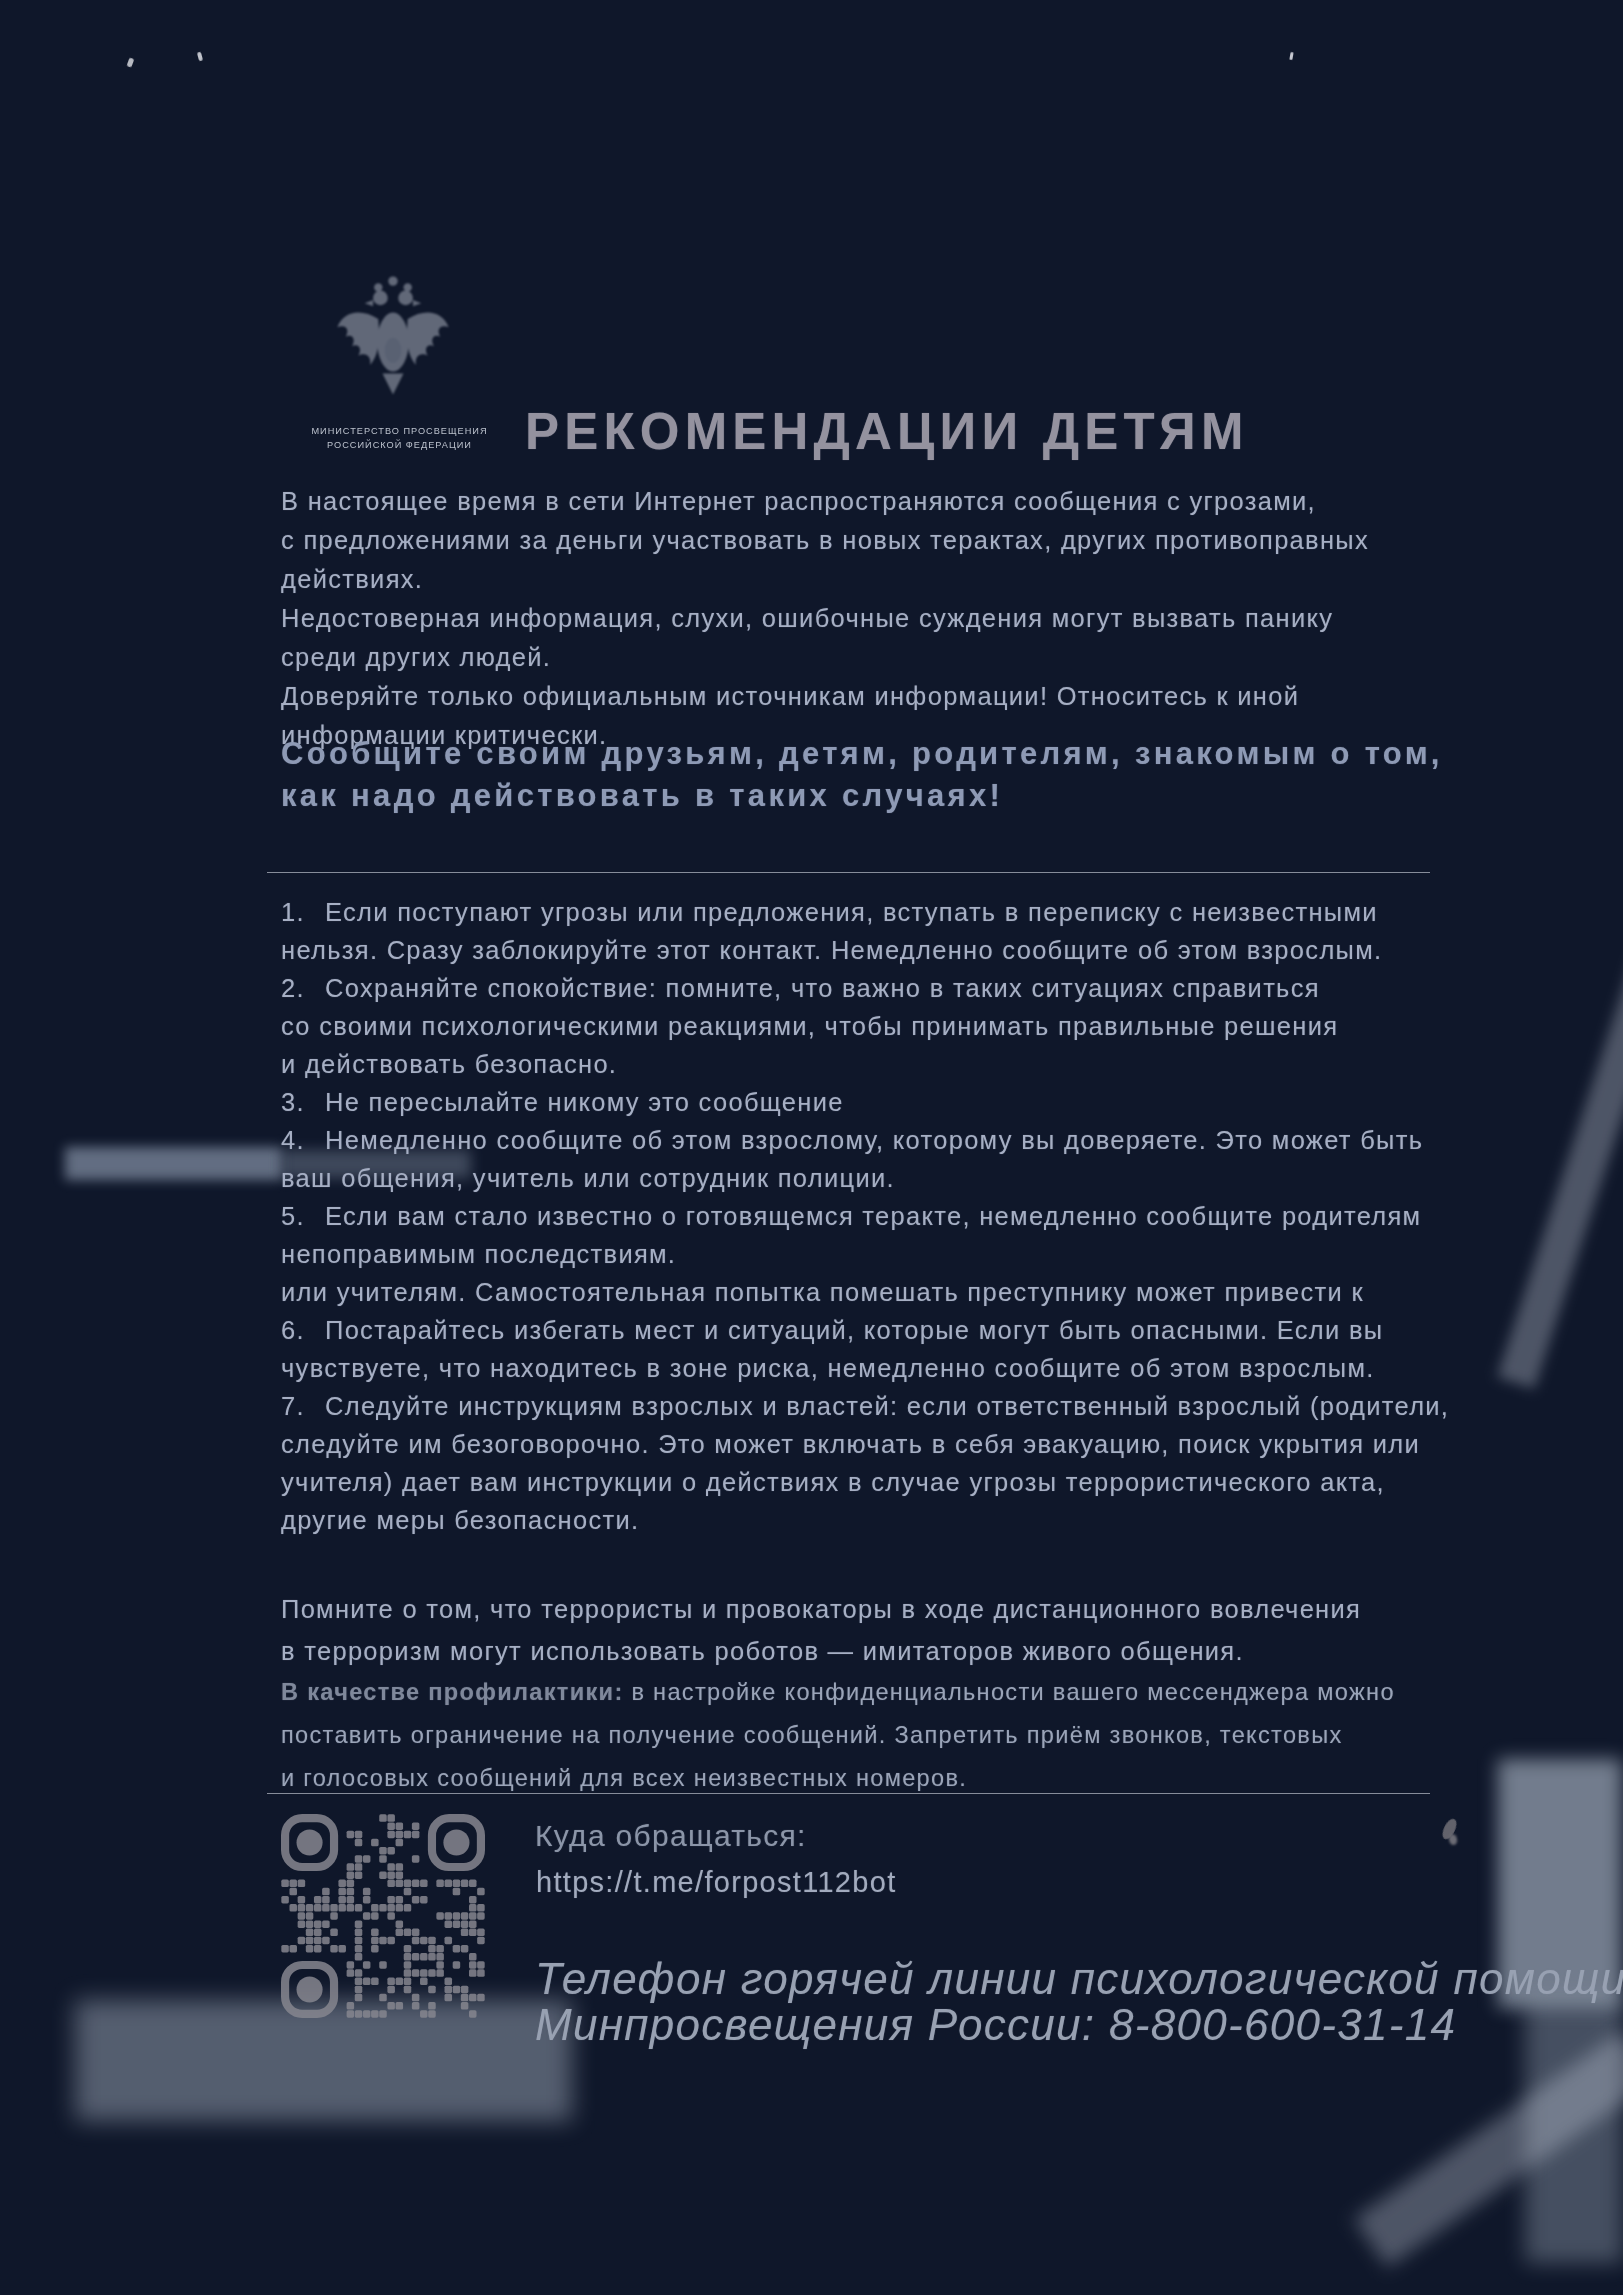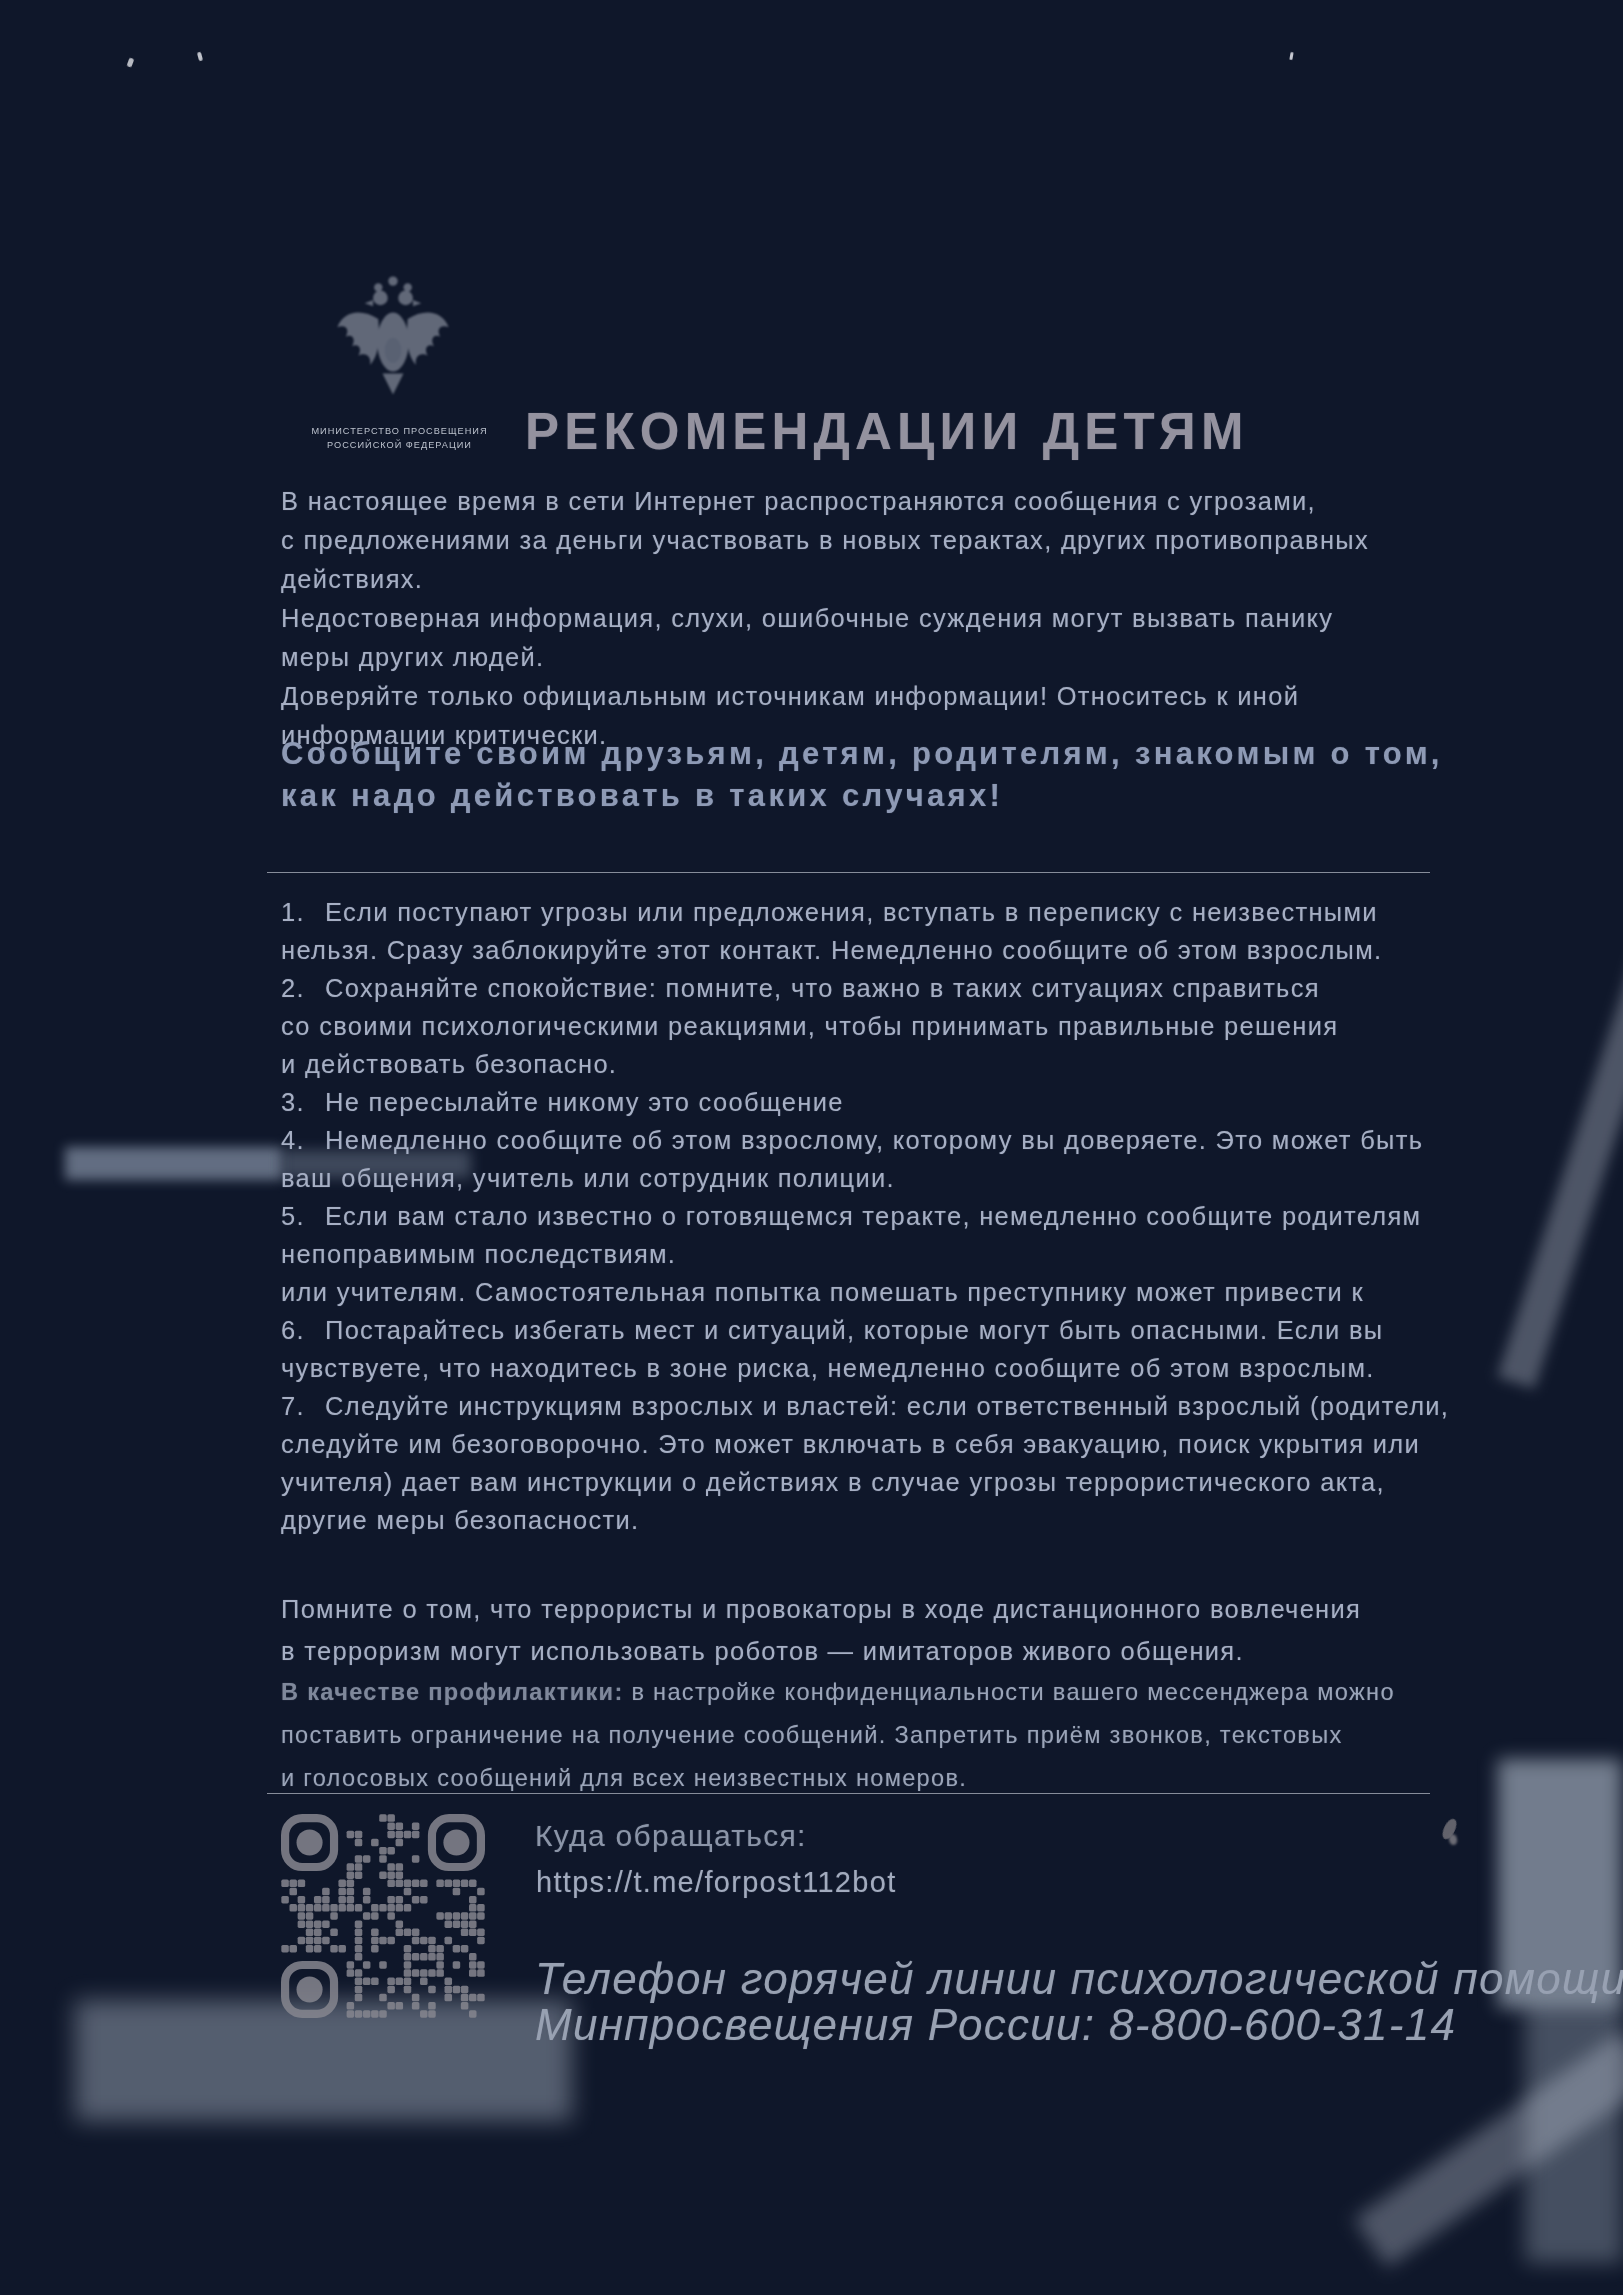--- a/index.html
+++ b/index.html
@@ -100,21 +100,21 @@
     <div>РОССИЙСКОЙ ФЕДЕРАЦИИ</div>
   </div>
 
   <div class="abs title">РЕКОМЕНДАЦИИ ДЕТЯМ</div>
 
   <div class="abs body-text soft intro">
     <div class="line">В настоящее время в сети Интернет распространяются сообщения с угрозами,</div>
     <div class="line">с предложениями за деньги участвовать в новых терактах, других противоправных</div>
     <div class="line">действиях.</div>
     <div class="line">Недостоверная информация, слухи, ошибочные суждения могут вызвать панику</div>
-    <div class="line">меры других людей.</div>
+    <div class="line">среди других людей.</div>
     <div class="line">Доверяйте только официальным источникам информации! Относитесь к иной</div>
     <div class="line">информации критически.</div>
   </div>
 
   <div class="abs soft callout">
     <div class="line">Сообщите своим друзьям, детям, родителям, знакомым о том,</div>
     <div class="line">как надо действовать в таких случаях!</div>
   </div>
 
   <div class="abs rule rule1"></div>

